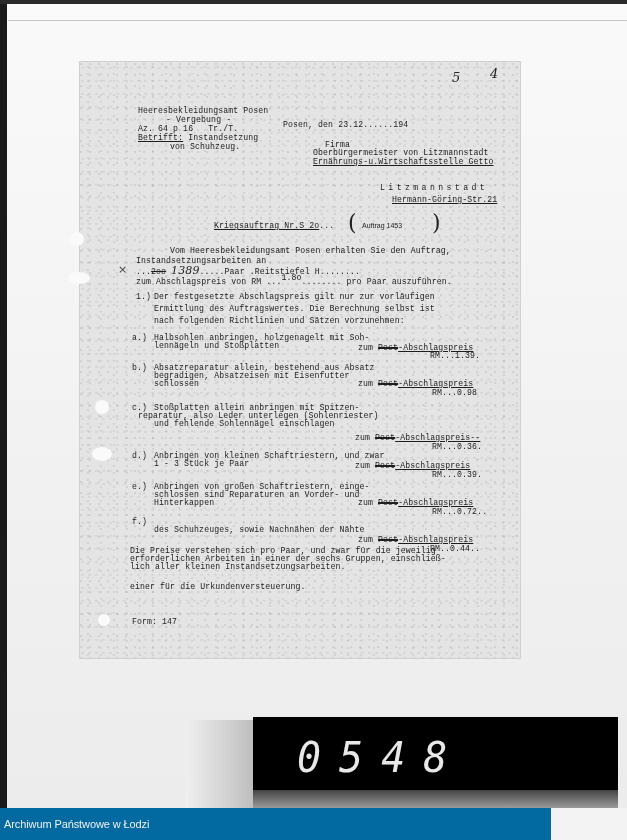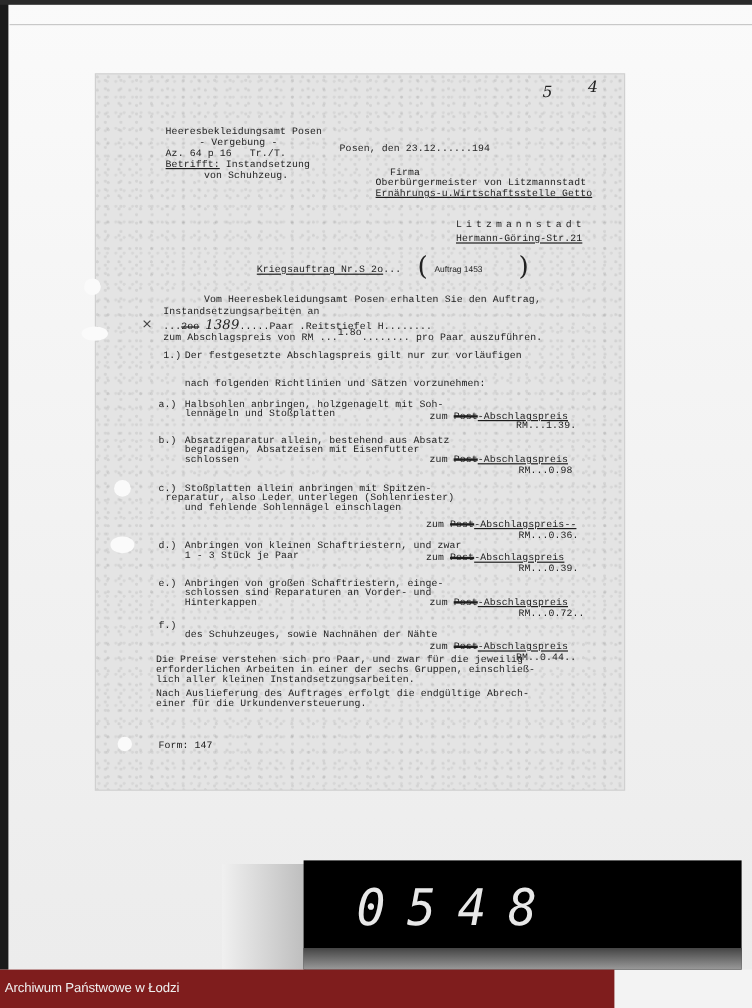--- a/index.html
+++ b/index.html
@@ -20,21 +20,21 @@
   .doc { position:absolute; color:#1e1e1e; font-size:8.2px; line-height:9px; white-space:pre; letter-spacing:0.1px; }
   .handnum { position:absolute; font-family:"DejaVu Serif", serif; color:#222; font-size:13px; font-style:italic; }
   .strike { text-decoration:line-through; text-decoration-thickness:2px; }
   .ul { text-decoration:underline; }
   .paren { position:absolute; font-family:"DejaVu Serif", serif; font-size:22px; color:#222; font-weight:300; }
   .stamp { position:absolute; font-family:"Liberation Sans", sans-serif; font-size:7px; color:#222; }
   .counter-shadow { position:absolute; left:185px; top:720px; width:70px; height:88px; background:linear-gradient(90deg,#f0f0f0,#bdbdbd); }
   .counter { position:absolute; left:253px; top:717px; width:365px; height:91px; background:#000; }
   .counter-bottom { position:absolute; left:253px; top:790px; width:365px; height:18px; background:linear-gradient(180deg,#444,#9a9a9a); }
   .digits { position:absolute; left:297px; top:734px; font-family:"DejaVu Sans Mono", monospace; font-size:40px; color:#e8e8e8; letter-spacing:18px; font-style:italic; font-weight:200; transform:scaleY(1.05); }
-  .footer { position:absolute; left:0; top:808px; width:512px; height:32px; background:#7f1d1d; }
+  .footer { position:absolute; left:0; top:808px; width:551px; height:32px; background:#0369a1; }
   .footer-text { position:absolute; left:4px; top:10px; font-family:"Liberation Sans", sans-serif; font-size:11px; color:#f0f0f0; letter-spacing:-0.1px; }
   .xmark { position:absolute; font-family:"DejaVu Sans", sans-serif; font-size:11px; color:#444; }
 </style>
 </head>
 <body>
 
 <div class="scan-bg"></div>
 <div class="left-edge"></div>
 <div class="top-edge"></div>
 <div class="top-line"></div>
@@ -54,35 +54,36 @@
   <div class="doc" style="left:58px;top:62px">Az. 64 p 16   Tr./T.</div>
   <div class="doc" style="left:58px;top:71px"><span class="ul">Betrifft:</span> <span>Instandsetzung</span></div>
   <div class="doc" style="left:90px;top:80px">von Schuhzeug.</div>
 
   <div class="doc" style="left:203px;top:58px"><span>Posen, den</span> <span>23.12.</span><span>.....</span><span>194</span></div>
 
   <div class="doc" style="left:245px;top:78px">Firma</div>
   <div class="doc" style="left:233px;top:86px">Oberbürgermeister von Litzmannstadt</div>
   <div class="doc ul" style="left:233px;top:95px">Ernährungs-u.Wirtschaftsstelle Getto</div>
   <div class="doc" style="left:300px;top:121px;letter-spacing:3.4px">Litzmannstadt</div>
-  <div class="doc ul" style="left:300px;top:133px">Hermann-Göring-Str.21</div>
+  <div class="doc ul" style="left:312px;top:133px">Hermann-Göring-Str.21</div>
 
   <div class="doc" style="left:134px;top:159px"><span class="ul">Kriegsauftrag Nr.</span><span class="ul">S 2o</span><span>...</span></div>
   <span class="paren" style="left:268px;top:148px">(</span>
   <span class="stamp" style="left:282px;top:160px">Auftrag 1453</span>
   <span class="paren" style="left:352px;top:148px">)</span>
 
   <div class="doc" style="left:90px;top:184px">Vom Heeresbekleidungsamt Posen erhalten Sie den Auftrag,</div>
   <div class="doc" style="left:56px;top:194px">Instandsetzungsarbeiten an</div>
   <span class="xmark" style="left:38px;top:201px">×</span>
   <div class="doc" style="left:56px;top:204px"><span>...</span><span class="strike" style="text-decoration-thickness:1px">2oo</span> <span style="font-family:'DejaVu Serif',serif;font-style:italic;font-size:11px">1389</span><span>.....</span><span>Paar</span> <span>.</span><span>Reitstiefel H.</span><span>.......</span></div>
   <div class="doc" style="left:56px;top:215px"><span>zum Abschlagspreis von RM</span> <span>...</span><span style="position:relative;top:-4px">1.8o</span><span>........</span> <span>pro Paar auszuführen.</span></div>
 
   <div class="doc" style="left:56px;top:230px">1.)</div>
   <div class="doc" style="left:74px;top:230px">Der festgesetzte Abschlagspreis gilt nur zur vorläufigen</div>
+  <div class="doc" style="left:74px;top:242px">Ermittlung des Auftragswertes. Die Berechnung selbst ist</div>
   <div class="doc" style="left:74px;top:254px">nach folgenden Richtlinien und Sätzen vorzunehmen:</div>
 
   <div class="doc" style="left:52px;top:271px">a.)</div>
   <div class="doc" style="left:74px;top:271px">Halbsohlen anbringen, holzgenagelt mit Soh-</div>
   <div class="doc" style="left:74px;top:279px">lennägeln und Stoßplatten</div>
   <div class="doc" style="left:278px;top:281px"><span>zum</span> <span class="strike">Post</span><span class="ul">-Abschlagspreis</span></div>
   <div class="doc" style="left:350px;top:289px">RM...1.39.</div>
 
   <div class="doc" style="left:52px;top:301px">b.)</div>
   <div class="doc" style="left:74px;top:301px">Absatzreparatur allein, bestehend aus Absatz</div>
@@ -112,21 +113,20 @@
   <div class="doc" style="left:352px;top:445px">RM...0.72..</div>
 
   <div class="doc" style="left:52px;top:455px">f.)</div>
   <div class="doc" style="left:74px;top:463px">des Schuhzeuges, sowie Nachnähen der Nähte</div>
   <div class="doc" style="left:278px;top:473px"><span>zum</span> <span class="strike">Post</span><span class="ul">-Abschlagspreis</span></div>
   <div class="doc" style="left:350px;top:482px">RM..0.44..</div>
 
   <div class="doc" style="left:50px;top:484px">Die Preise verstehen sich pro Paar, und zwar für die jeweilig</div>
   <div class="doc" style="left:50px;top:492px">erforderlichen Arbeiten in einer der sechs Gruppen, einschließ-</div>
   <div class="doc" style="left:50px;top:500px">lich aller kleinen Instandsetzungsarbeiten.</div>
-  <div class="doc" style="left:50px;top:512px">Nach Auslieferung des Auftrages erfolgt die endgültige Abrech-</div>
   <div class="doc" style="left:50px;top:520px">einer für die Urkundenversteuerung.</div>
 
   <div class="doc" style="left:52px;top:555px">Form: 147</div>
 </div>
 
 <div class="counter-shadow"></div>
 <div class="counter"></div>
 <div class="counter-bottom"></div>
 <div class="digits">0548</div>
 

